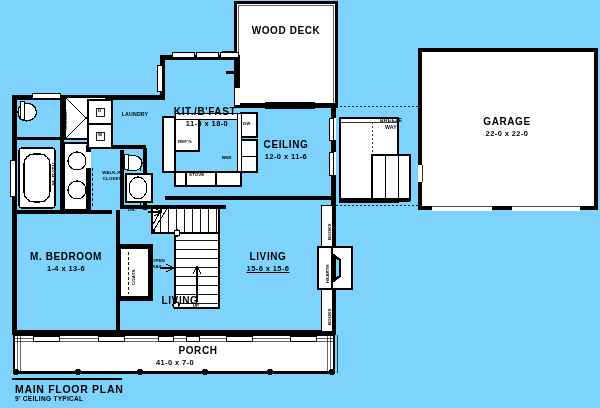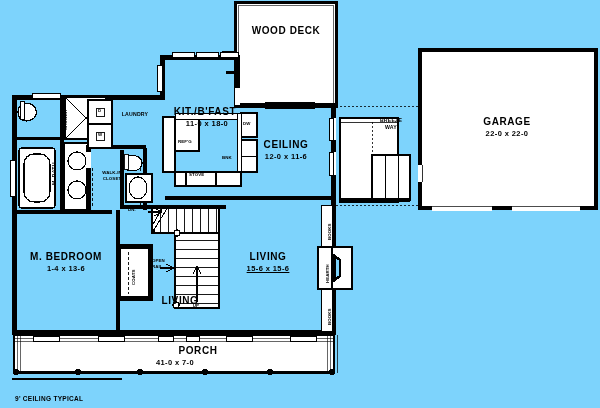--- a/index.html
+++ b/index.html
@@ -430,15 +430,16 @@
   <div class="lbl lbl-tiny vert" style="left:132px; top:285px;">COATS</div>
   <div class="lbl lbl-tiny vert" style="left:326px; top:283px;">HEARTH</div>
   <div class="lbl lbl-tiny vert" style="left:328px; top:240px;">BOOKS</div>
   <div class="lbl lbl-tiny vert" style="left:328px; top:325px;">BOOKS</div>
 
   <div class="lbl lbl-tiny" style="left:128px; top:208px;">DN.</div>
   <div class="lbl lbl-tiny ctr" style="left:196px; top:304px;">UP</div>
   <div class="lbl lbl-tiny" style="left:152px; top:259px;">OPEN</div>
   <div class="lbl lbl-tiny" style="left:152px; top:265px;">RAIL</div>
 
+  <div class="lbl lbl-title" style="left:15px; top:384px;">MAIN FLOOR PLAN</div>
   <div class="lbl lbl-sub" style="left:15px; top:396px;">9' CEILING TYPICAL</div>
 
 </div>
 
 </body></html>

